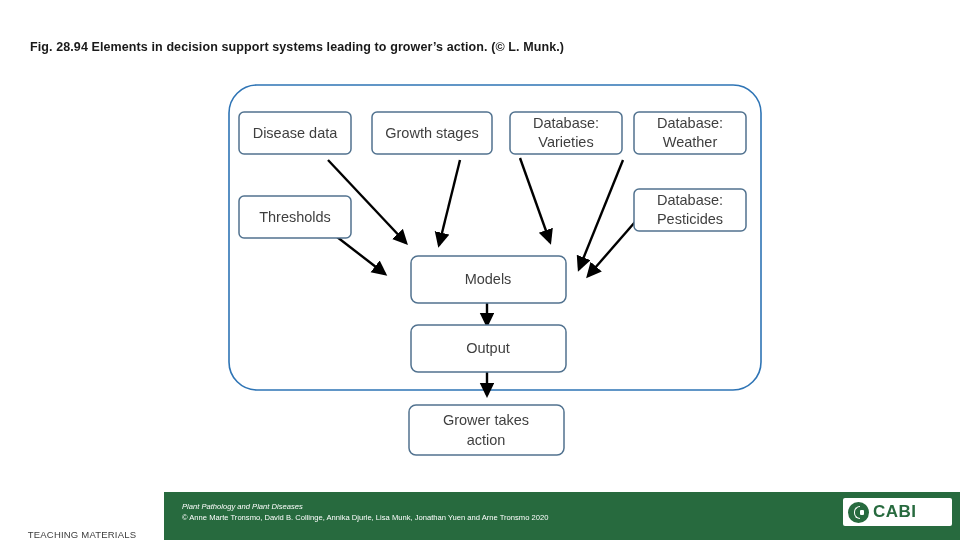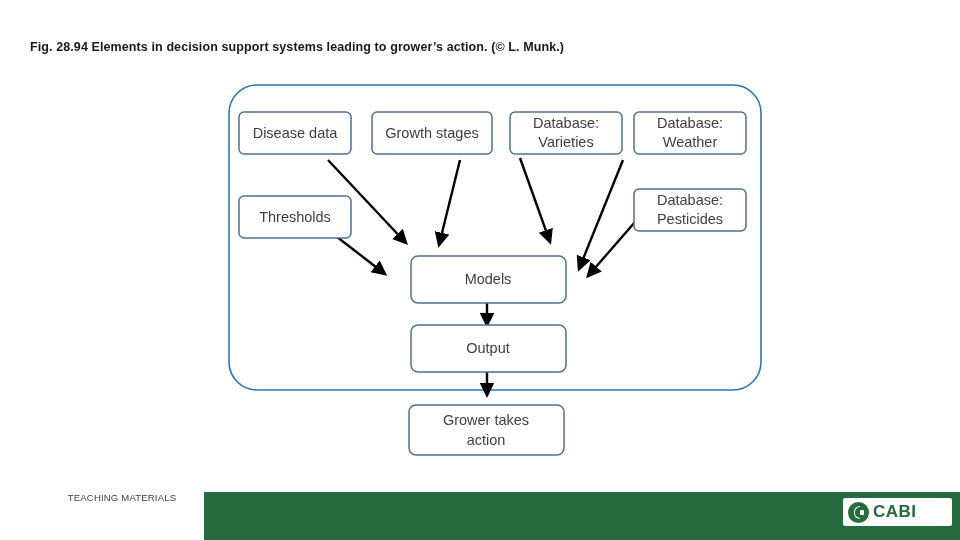--- a/index.html
+++ b/index.html
@@ -58,23 +58,22 @@
     background: #276a3e;
   }
   .footer-left {
     position: absolute;
     left: 0;
     top: 0;
     width: 164px;
     height: 48px;
     background: #ffffff;
     display: flex;
-    align-items: flex-start;
+    align-items: flex-end;
     justify-content: center;
-    padding-left: 40px;
   }
   .footer-left span {
     font-size: 9.5px;
     color: #3c3c3c;
     letter-spacing: 0.2px;
   }
   .footer-credits {
     position: absolute;
     left: 182px;
     top: 9px;
@@ -224,17 +223,21 @@
     <text class="node-label" x="458" y="351">Grower takes</text>
     <text class="node-label" x="458" y="371">action</text>
   </g>
 </svg>
 </div>
 
 <div class="footer">
   <div class="footer-left">
     <span>TEACHING MATERIALS</span>
   </div>
+  <div class="footer-credits">
+    <div class="line1">Plant Pathology and Plant Diseases</div>
+    <div class="line2">© Anne Marte Tronsmo, David B. Collinge, Annika Djurle, Lisa Munk, Jonathan Yuen and Arne Tronsmo 2020</div>
+  </div>
   <div class="cabi-logo">
     <div class="cabi-mark"></div>
     <div class="cabi-text">CABI</div>
   </div>
 </div>
 
 </body></html>

